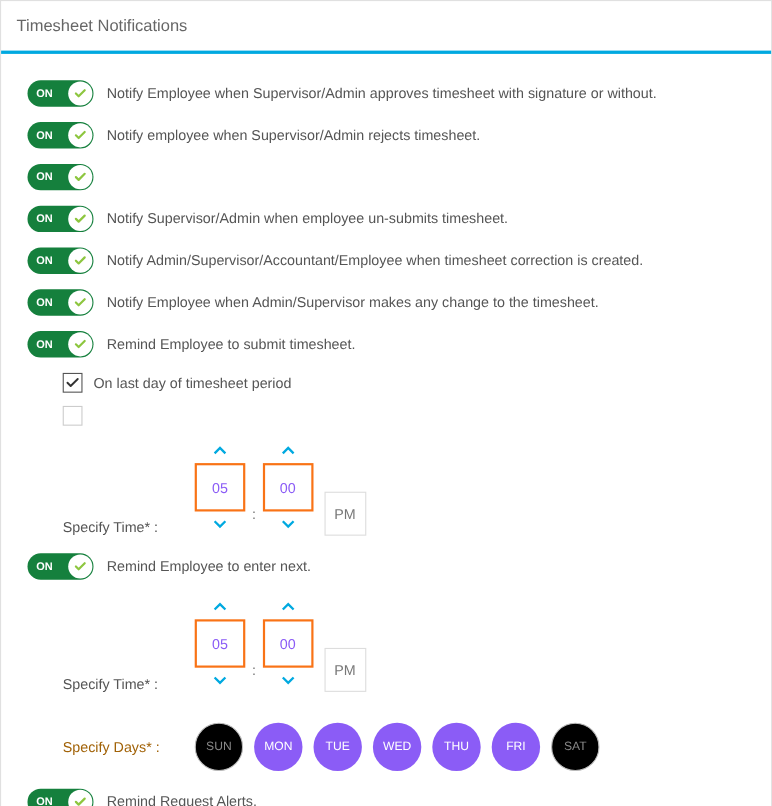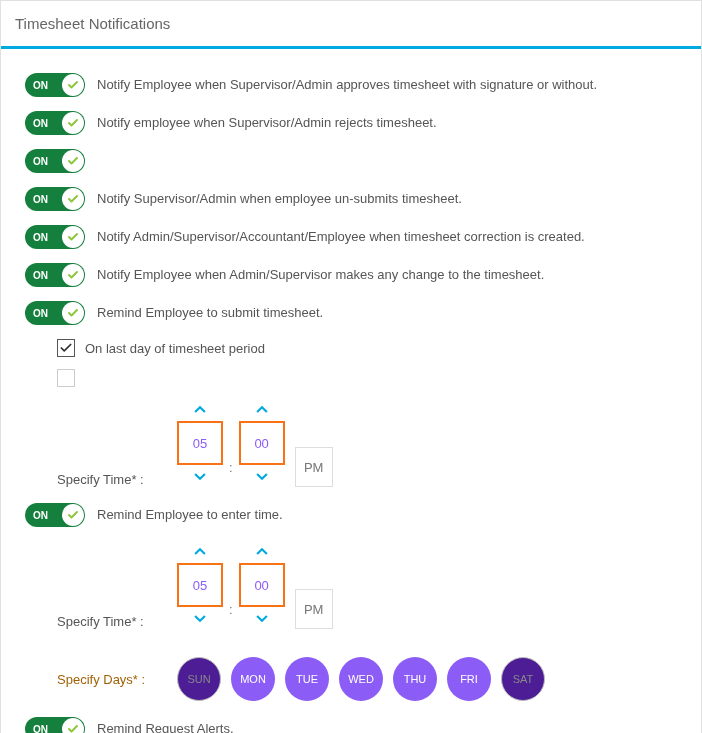--- a/index.html
+++ b/index.html
@@ -156,21 +156,21 @@
   justify-content: center;
   font-size: 11px;
   margin-right: 10px;
   cursor: pointer;
 }
 .day-chip.selected {
   background: #8b5cf6;
   color: #fff;
 }
 .day-chip.unselected {
-  background: #4c1d95;
+  background: #000000;
   color: #888;
   border: 1px solid #bbb;
 }
 </style>
 </head>
 <body>
 
 <div class="panel">
   <div class="panel-header">
     <span>Timesheet Notifications</span>
@@ -308,21 +308,21 @@
 
     <div class="row">
       <div class="toggle">
         <span class="on-label">ON</span>
         <span class="knob">
             <svg viewBox="0 0 24 24">
               <path d="M4 12l5 5L20 6" stroke="#8dc63f" stroke-width="4" fill="none" stroke-linecap="round" stroke-linejoin="round"></path>
             </svg>
           </span>
       </div>
-      <div class="row-text">Remind Employee to enter time.</div>
+      <div class="row-text">Remind Employee to enter next.</div>
     </div>
 
     <div class="sub-block">
       <div class="time-row">
         <span class="time-label">Specify Time* :</span>
         <div class="spinner-col">
           <div class="spinner-chevron">
               <svg viewBox="0 0 20 12">
                 <polyline points="3,9 10,2 17,9"></polyline>
               </svg>

